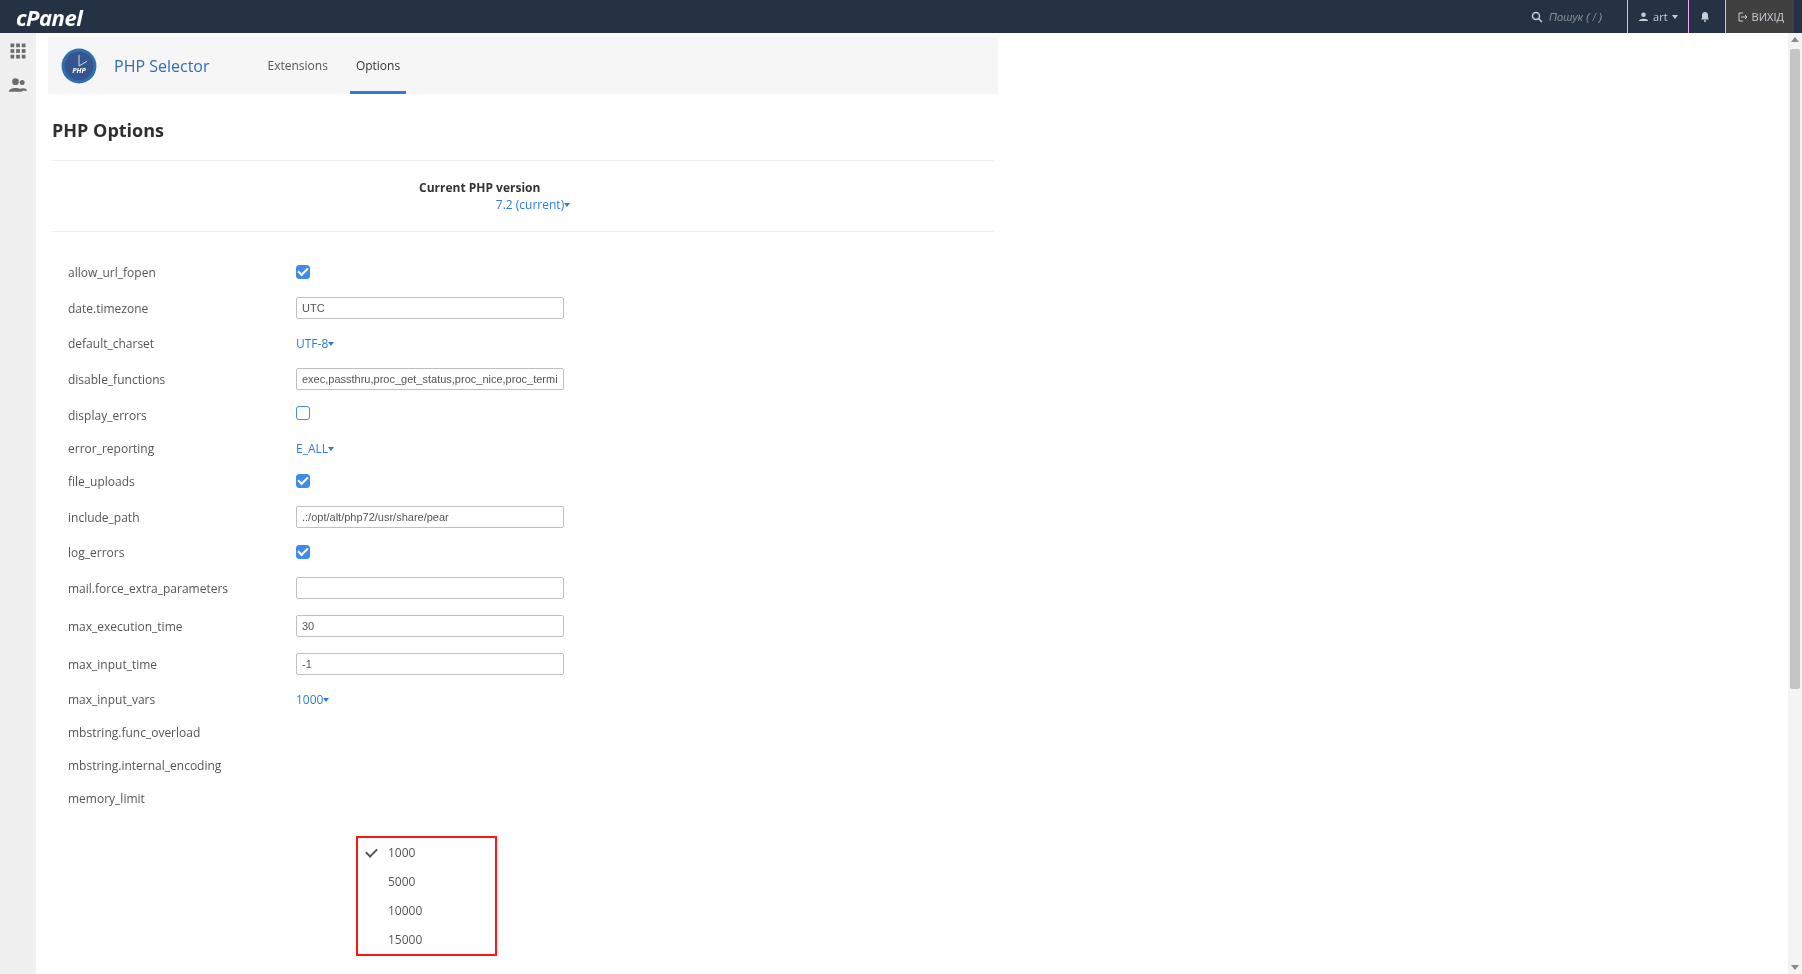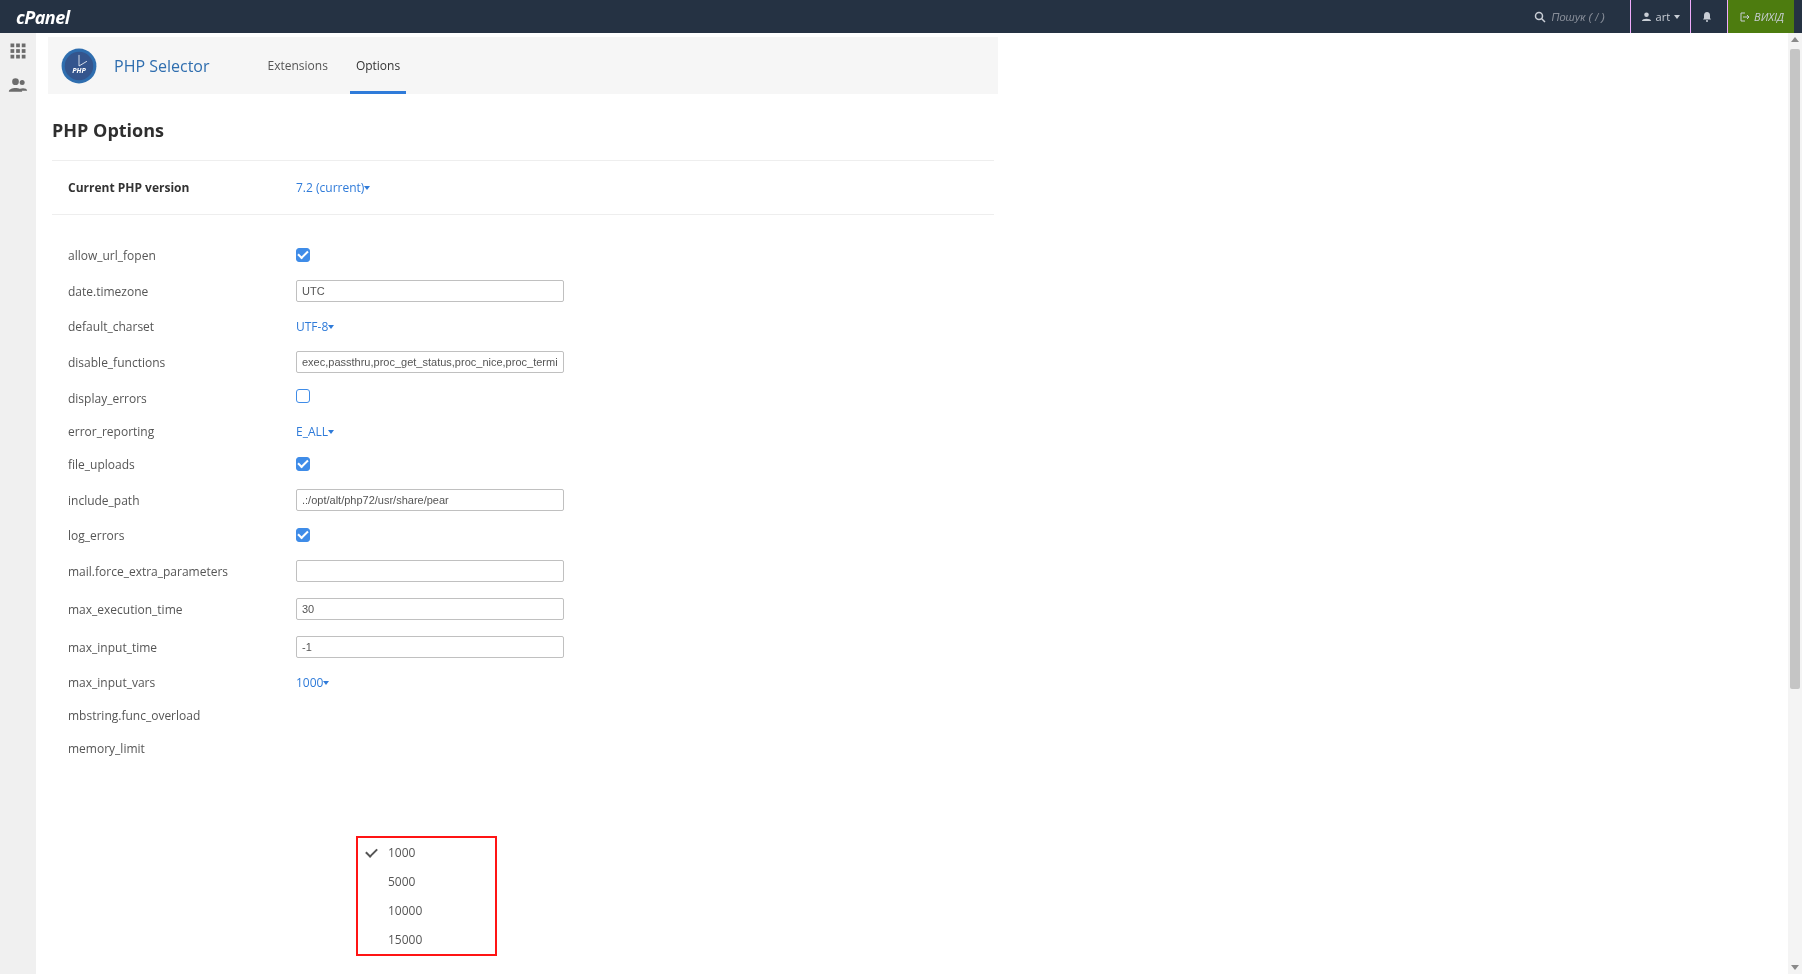--- a/index.html
+++ b/index.html
@@ -14,21 +14,21 @@
     background: #253243;
     color: #fff;
     height: 33px;
     display: flex;
     align-items: center;
     padding: 0 8px;
   }
   .topbar .logo {
     font-style: italic;
     font-weight: 700;
-    font-size: 18px;
+    font-size: 22px;
     letter-spacing: -0.5px;
     color: #fff;
     margin-left: 8px;
   }
   .topbar .spacer { flex: 1; }
   .topbar .tb-item {
     display: flex;
     align-items: center;
     padding: 0 10px;
     height: 33px;
@@ -299,21 +299,21 @@
       </svg>
     <span>art</span>
     <span class="caret-down"></span>
   </div>
   <div class="tb-item">
     <svg width="12" height="12" viewBox="0 0 24 24" fill="#c9ced6">
         <path d="M12 2 C8 2 6 5 6 9 L6 14 L4 17 L20 17 L18 14 L18 9 C18 5 16 2 12 2 Z"></path>
         <circle cx="12" cy="20" r="2"></circle>
       </svg>
   </div>
-  <div class="tb-item" style="background:#4d7c0f;font-style:italic;">
+  <div class="tb-item" style="background:#404040;">
     <svg width="12" height="12" viewBox="0 0 24 24" fill="none" stroke="#c9ced6" stroke-width="2">
         <path d="M14 4 L6 4 L6 20 L14 20"></path>
         <path d="M10 12 L22 12"></path>
         <path d="M18 8 L22 12 L18 16"></path>
       </svg>
     <span>ВИХІД</span>
   </div>
 </div>
 
 <div class="leftnav">
@@ -362,21 +362,21 @@
           </div>
         <div class="tab active">
             <span>Options</span>
           </div>
       </div>
     </div>
 
     <h2 class="section-heading">PHP Options</h2>
     <div class="hr"></div>
 
-    <div class="form-row" style="padding:18px 0;">
+    <div class="form-row" style="padding:18px 0;flex-direction:column;">
       <div class="label bold">Current PHP version</div>
       <div class="control">
         <span class="link-dropdown">
           <span>7.2 (current)</span>
           <span class="dd-caret"></span>
         </span>
       </div>
     </div>
 
     <div class="hr"></div>
@@ -461,20 +461,24 @@
           <span class="dd-caret"></span>
         </span>
       </div>
     </div>
 
     <div class="form-row">
       <div class="label">mbstring.func_overload</div>
       <div class="control"></div>
     </div>
 
+    <div class="form-row">
+      <div class="label">mbstring.internal_encoding</div>
+      <div class="control"></div>
+    </div>
 
     <div class="form-row">
       <div class="label">memory_limit</div>
       <div class="control"></div>
     </div>
 
   </div>
 
   <div class="dropdown-popup">
     <div class="dd-option selected">

